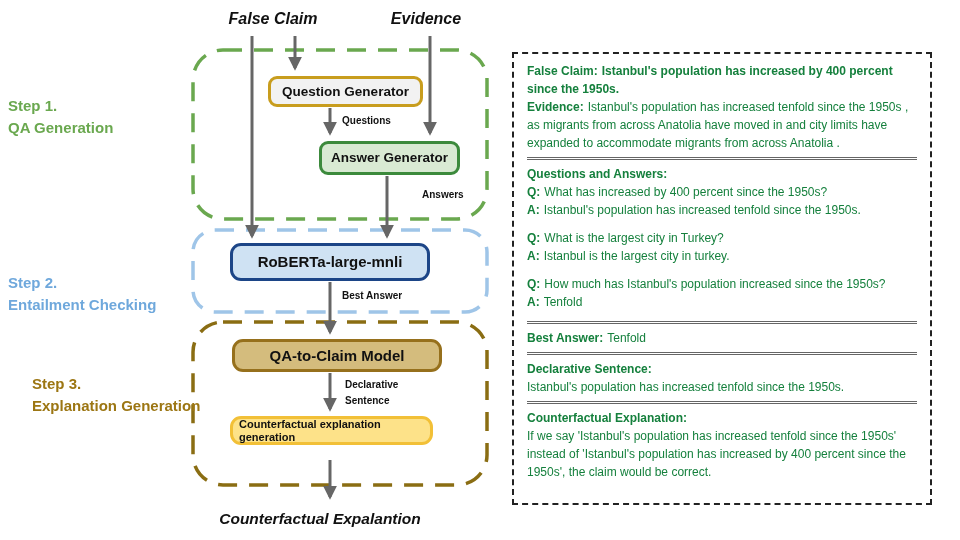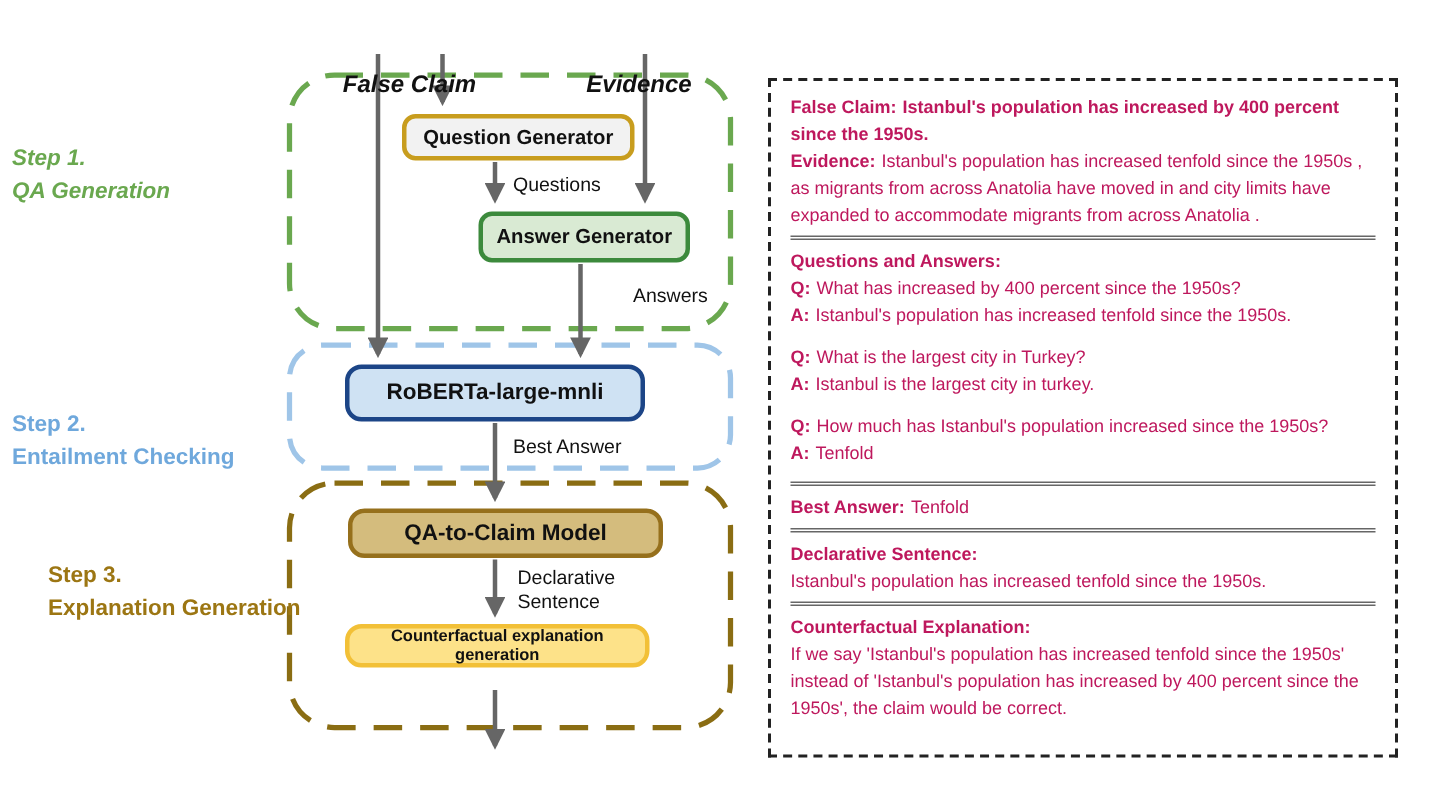--- a/index.html
+++ b/index.html
@@ -1,50 +1,50 @@
 <!DOCTYPE html>
 <html><head>
 <meta charset="utf-8">
 <style>
   * { margin:0; padding:0; box-sizing:border-box; }
   html,body { background:#fff; }
   body { font-family:"Liberation Sans", sans-serif; }
   #stage { position:relative; width:960px; height:540px; background:#fff; overflow:hidden; }
 
   
-  .flow-title { position:absolute; font-size:16px; font-weight:bold; font-style:italic; color:#111; text-align:center;margin-top:38px; }
+  .flow-title { position:absolute; font-size:16px; font-weight:bold; font-style:italic; color:#111; text-align:center; }
   #false-claim-title { left:210px; top:10px; width:126px; }
   #evidence-title    { left:370px; top:10px; width:112px; }
   #output-title      { left:195px; top:510px; width:250px; font-size:15.5px; }
 
   .step-label { position:absolute; left:8px; font-size:15px; font-weight:bold; line-height:22px; }
-  #step1 { top:95px;  color:#6aa84f;font-style:italic; }
+  #step1 { top:95px;  color:#6aa84f; }
   #step2 { top:252px; color:#6fa8dc;margin-top:20px; }
   #step3 { top:373px; color:#9c7613;margin-left:24px; }
 
   .node { position:absolute; display:flex; align-items:center; justify-content:center;
-          text-align:center; font-weight:bold; color:#111; border-radius:9px; line-height:1.15; }
+          font-weight:bold; color:#111; border-radius:9px; line-height:1.15; }
   #qg-node  { left:268px; top:76px;  width:155px; height:31px; font-size:13.5px; background:#f2f2f2; border:3px solid #c89d1e; }
   #ag-node  { left:319px; top:141px; width:141px; height:34px; font-size:13.5px; background:#d9ead3; border:3px solid #3c8a3c; }
   #rob-node { left:230px; top:243px; width:200px; height:38px; font-size:15px;   background:#cfe2f3; border:3px solid #1c4587; border-radius:11px; }
   #qac-node { left:232px; top:339px; width:210px; height:33px; font-size:15px;   background:#d4bc7d; border:3px solid #96701c; border-radius:11px; }
   #cfg-node { left:230px; top:416px; width:203px; height:29px; font-size:11px; background:#fde289; border:3px solid #f2c037; border-radius:11px; padding:0 6px; }
 
-  .arrow-label { position:absolute; font-size:13px; font-weight:normal; color:#111; }
+  .arrow-label { position:absolute; font-size:10px; font-weight:bold; color:#111; }
   #questions-label   { left:342px; top:115px; }
   #answers-label     { left:374px; top:189px;margin-left:48px; }
   #best-answer-label { left:342px; top:290px; }
   #declarative-label { left:345px; top:377px; width:84px; line-height:16px; }
 
   #diagram-svg { position:absolute; left:0; top:0; }
 
   
   #panel { position:absolute; left:512px; top:52px; width:420px; height:453px;
            border:2.5px dashed #222; padding:8px 13px 6px 13px; font-size:12px;
-           line-height:18px; color:#be185d; }
+           line-height:18px; color:#15803d; }
   #panel .b { font-weight:bold; }
   .sep { height:3px; border-top:1px solid #666; border-bottom:1px solid #666; margin:5px 0; }
   .qa-pair { margin-bottom:10px; }
   .qa-pair:last-of-type { margin-bottom:2px; }
   .lbl { font-weight:bold; margin-right:4px; }
 </style>
 </head>
 <body>
 
 <div id="stage">

